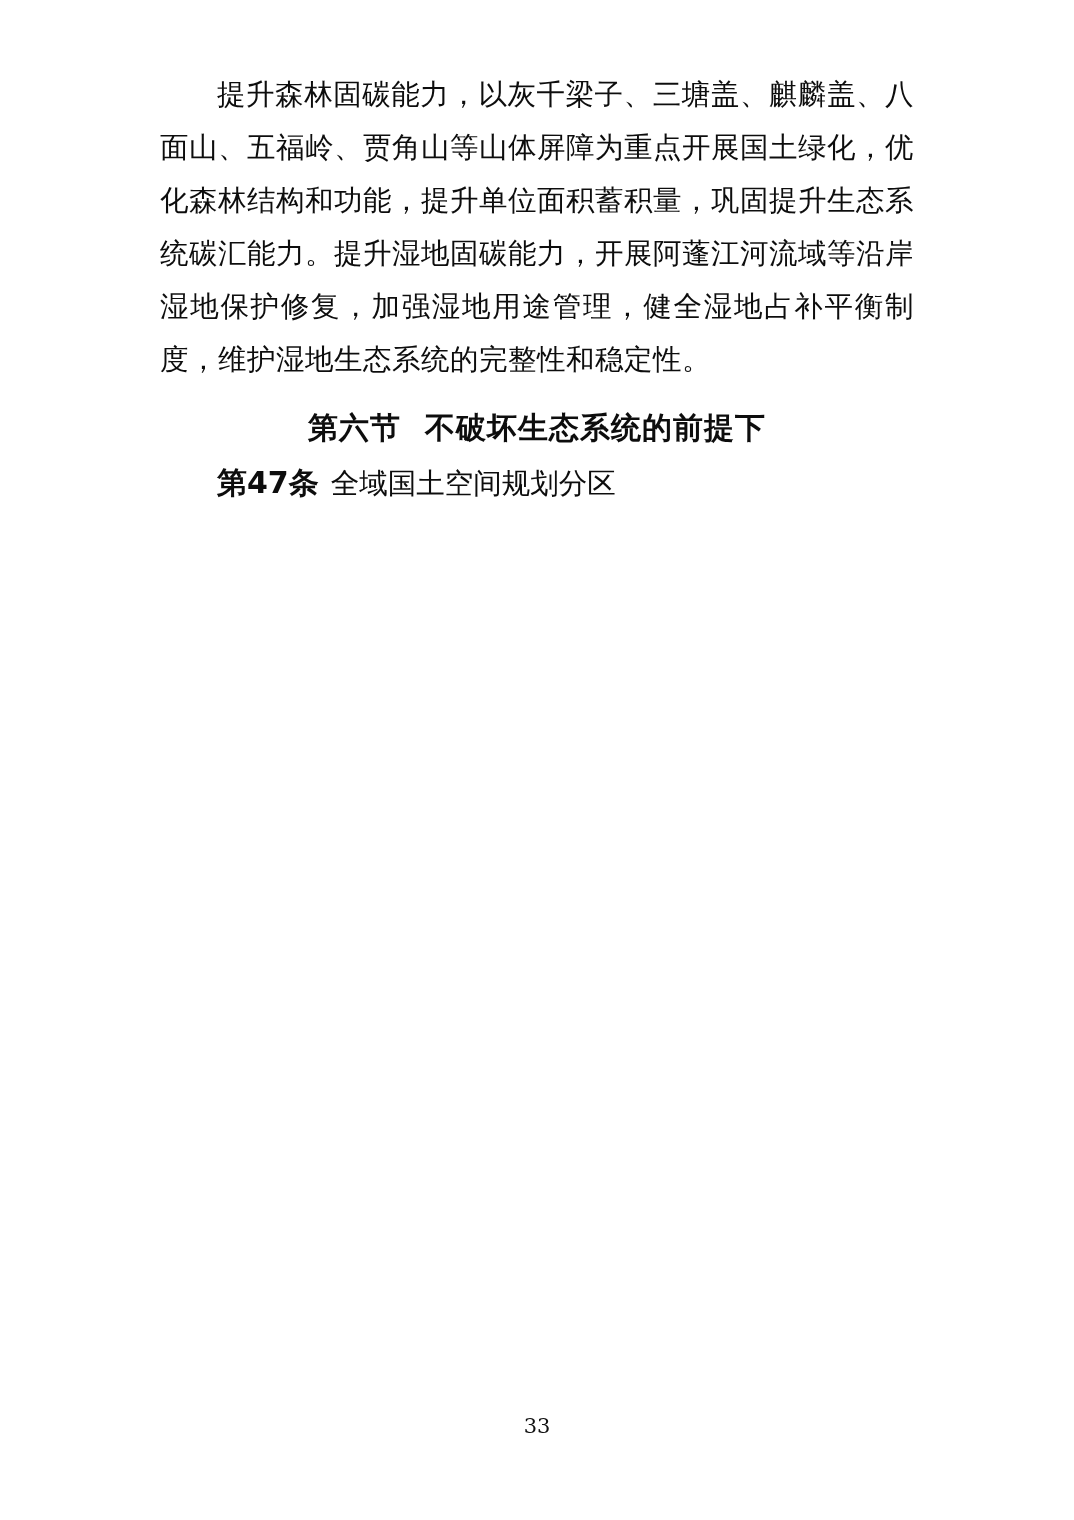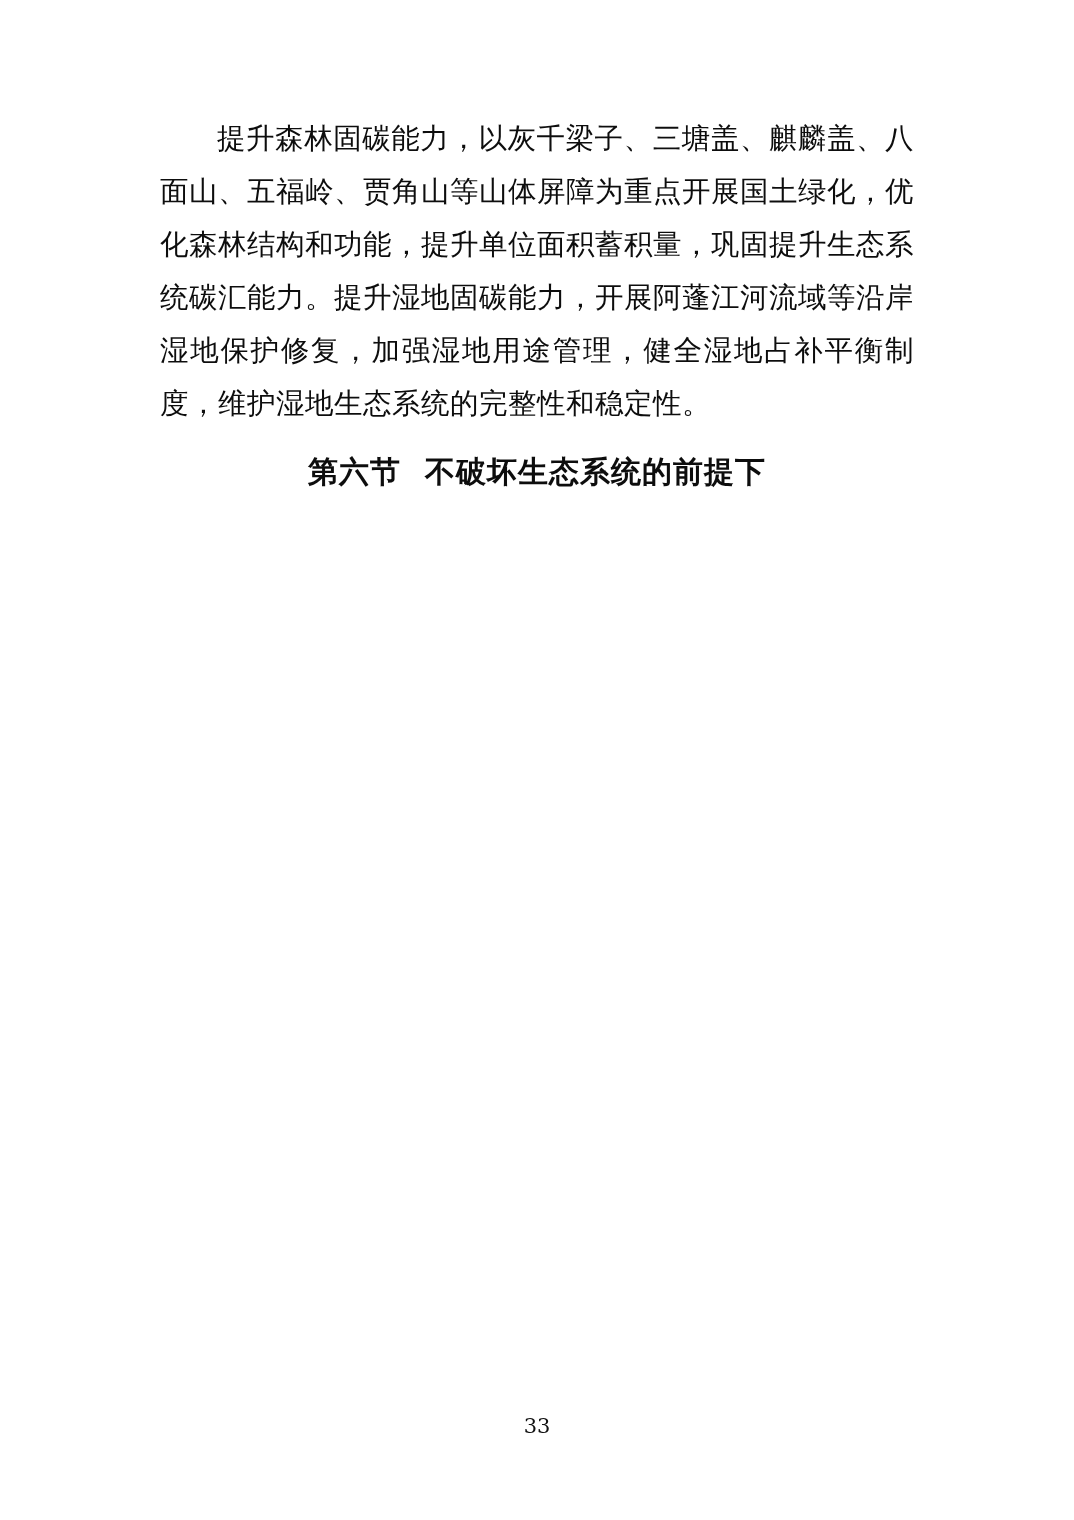--- a/index.html
+++ b/index.html
@@ -15,21 +15,21 @@
     position: relative;
     overflow: hidden;
   }
   .page {
     position: absolute;
     left: 0;
     top: 0;
     width: 1074px;
     height: 1520px;
     box-sizing: border-box;
-    padding: 112px 160px 40px 160px;
+    padding: 68px 160px 40px 160px;
   }
   .content {
     width: 754px;
   }
   p.body-para {
     margin: 0 0 0 0;
     font-size: 28.5px;
     line-height: 53px;
     text-align: justify;
     text-justify: inter-character;
@@ -85,20 +85,23 @@
   <div class="content">
 
     <p class="body-para">提升森林固碳能力，以灰千梁子、三塘盖、麒麟盖、八面山、五福岭、贾角山等山体屏障为重点开展国土绿化，优化森林结构和功能，提升单位面积蓄积量，巩固提升生态系统碳汇能力。提升湿地固碳能力，开展阿蓬江河流域等沿岸湿地保护修复，加强湿地用途管理，健全湿地占补平衡制度，维护湿地生态系统的完整性和稳定性。</p>
 
     <div class="gap-small"></div>
 
     <h2 class="section-heading">
       <span class="sec-no">第六节</span><span>不破坏生态系统的前提下</span>
     </h2>
 
+    <h3 class="article-heading">
+      <span class="art-no">第47条</span><span>全域国土空间规划分区</span>
+    </h3>
 
 
     <div class="gap-med"></div>
 
 
   </div>
 
   <div class="page-number">33</div>
 </div>
 

